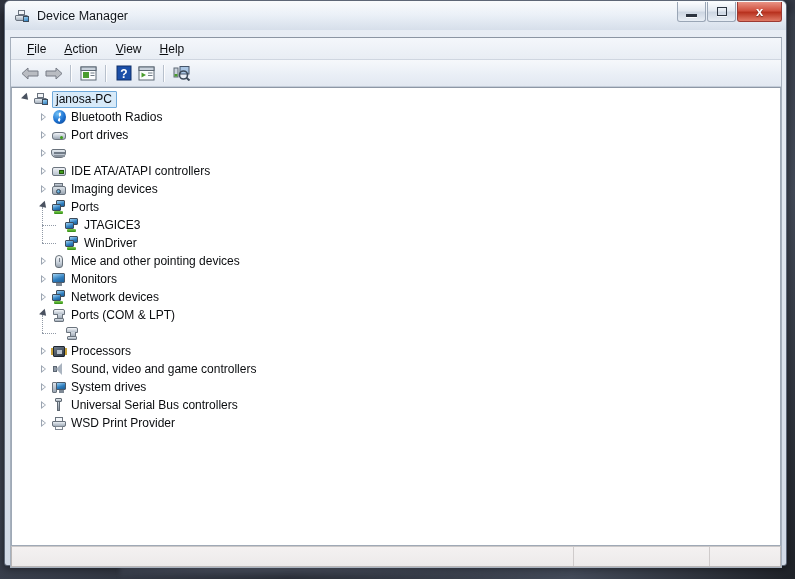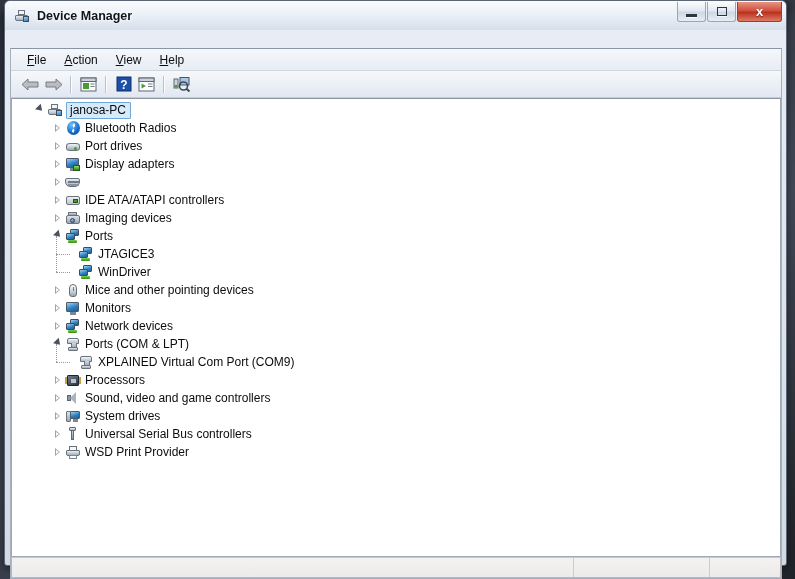--- a/index.html
+++ b/index.html
@@ -70,21 +70,20 @@
     margin-left: 9px;
     position: relative;
     flex: none;
   }
   #title-text {
     margin-left: 7px;
     font-size: 12.5px;
     color: #10151c;
     text-shadow: 0 0 3px rgba(255,255,255,.95), 0 0 6px rgba(255,255,255,.8);
     white-space: nowrap;
-    font-weight: bold;
   }
   #caption-buttons {
     position: absolute;
     right: 4px; top: 1px;
     display: flex;
     height: 21px;
   }
   .cap-btn {
     width: 29px; height: 20px;
     margin-left: 1px;
@@ -121,21 +120,21 @@
     font-weight: bold;
     color: #fff;
     line-height: 1;
     text-shadow: 0 1px 1px rgba(0,0,0,.45);
     font-family: "Liberation Sans", sans-serif;
   }
 
   
   #client {
     position: absolute;
-    left: 5px; top: 47px;
+    left: 5px; top: 36px;
     width: 772px;
     height: 531px;
     background: #f0f0f0;
     border: 1px solid #a6b0bd;
     border-top-color: #8b95a3;
     box-sizing: border-box;
     display: flex;
     flex-direction: column;
   }
 
@@ -192,21 +191,21 @@
     border: 1px solid #9fa9b6;
     border-top-color: #8d97a5;
     margin: 0;
     overflow: hidden;
     position: relative;
   }
   #tree {
     position: absolute;
     left: 0; top: 2px;
     right: 0;
-    padding-left: 18px;
+    padding-left: 4px;
   }
   .row {
     height: 18px;
     display: flex;
     align-items: center;
     position: relative;
     white-space: nowrap;
     cursor: default;
   }
   .twisty {
@@ -716,31 +715,20 @@
         <div class="row lvl1">
           <div class="twisty">
             <div class="tw-collapsed"></div>
           </div>
           <div class="ico">
             <div class="i-disk"></div>
           </div>
           <div class="label">Port drives</div>
         </div>
 
-        <div class="row lvl1">
-          <div class="twisty">
-            <div class="tw-collapsed"></div>
-          </div>
-          <div class="ico">
-            <div class="i-monitor"></div>
-            <div class="i-monitor-base"></div>
-            <div style="position:absolute;left:8px;top:9px;width:7px;height:6px;background:linear-gradient(180deg,#8ae05f,#2f8a12);border:1px solid #24570f;box-sizing:border-box;"></div>
-          </div>
-          <div class="label">Display adapters</div>
-        </div>
 
         <div class="row lvl1">
           <div class="twisty">
             <div class="tw-collapsed"></div>
           </div>
           <div class="ico">
             <div class="i-hid"></div>
           </div>
         </div>
 
@@ -847,21 +835,20 @@
         </div>
 
         <div class="row lvl2">
           <div class="dotline-v" style="left:26px; top:-9px; height:18px;"></div>
           <div class="dotline-h" style="left:26px; top:9px; width:14px;"></div>
           <div class="ico">
             <div class="i-port-head"></div>
             <div class="i-port-neck"></div>
             <div class="i-port-base"></div>
           </div>
-          <div class="label">XPLAINED Virtual Com Port (COM9)</div>
         </div>
 
         <div class="row lvl1">
           <div class="twisty">
             <div class="tw-collapsed"></div>
           </div>
           <div class="ico">
             <div class="i-cpu-pins"></div>
             <div class="i-cpu"></div>
           </div>

